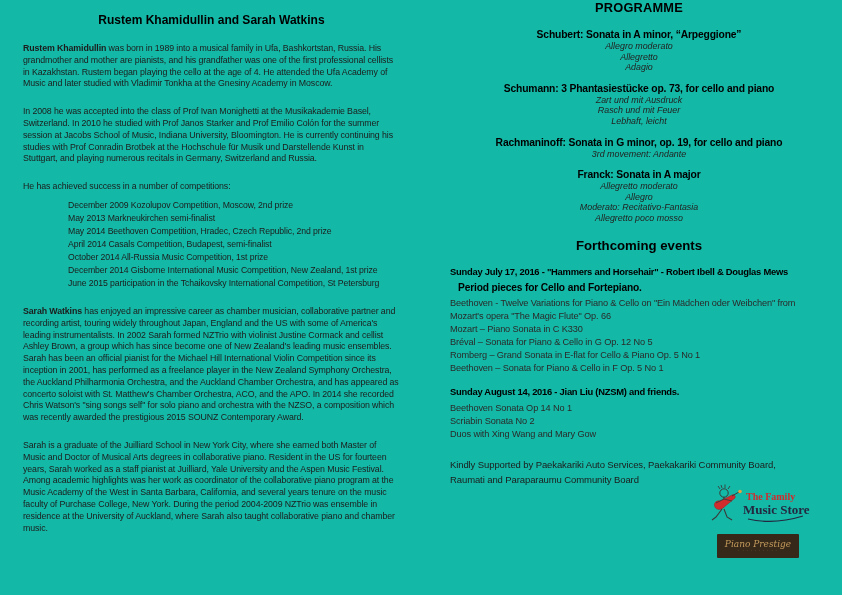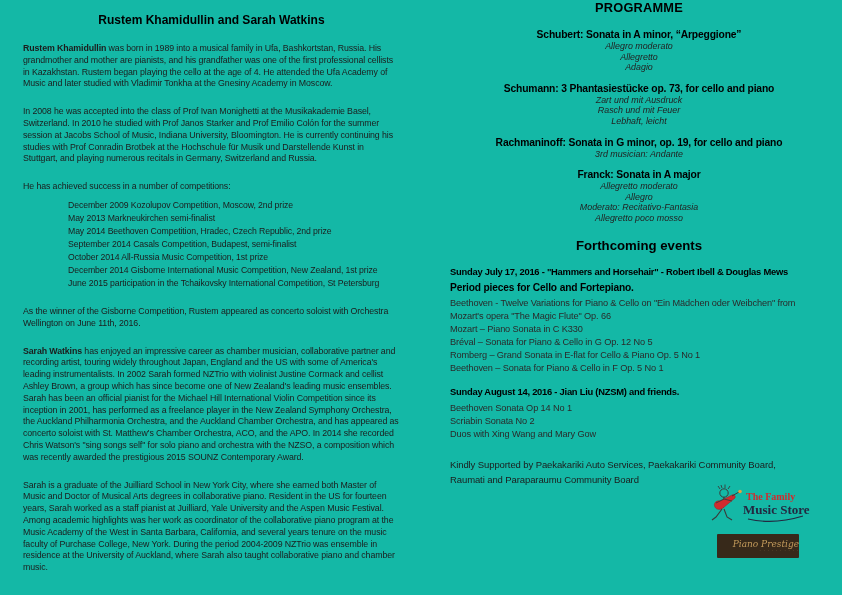--- a/index.html
+++ b/index.html
@@ -49,34 +49,35 @@
     font-size: 13.2px; font-weight: bold; text-align: center; color: #000;
   }
   .event { margin-bottom: 10px; }
   .event-heading {
     font-size: 9.4px; font-weight: bold; line-height: 14px; color: #000;
     letter-spacing: -0.25px; white-space: nowrap;
   }
   .event-subheading {
     font-size: 10.2px; font-weight: bold; line-height: 18px; color: #000;
     letter-spacing: -0.15px;
+    margin-left: 8px;
   }
   .event-item { font-size: 9.2px; line-height: 13px; letter-spacing: -0.12px; color: #2a2a2a; }
   .support-note {
     margin-top: 16px;
     font-size: 9.5px; line-height: 15px; letter-spacing: -0.1px; color: #1c1c1c;
     width: 352px;
   }
 
   
   .logo-family { position: absolute; left: 702px; top: 484px; width: 118px; height: 44px; }
   .logo-piano {
     position: absolute; left: 717px; top: 534px; width: 82px; height: 24px;
     background: #37291a; border-radius: 1px;
-    display: flex; flex-direction: column; align-items: flex-end; justify-content: center;
+    display: flex; flex-direction: column; align-items: center; justify-content: center;
   }
   .piano-name {
     font-family: "DejaVu Serif", serif; font-style: italic;
     font-size: 9px; line-height: 10px; color: #c39a5b; white-space: nowrap;
   }
   .piano-tagline { font-size: 3.5px; line-height: 5px; color: #a8854e; letter-spacing: 1px; white-space: nowrap; }
 </style>
 </head>
 <body>
 
@@ -88,27 +89,26 @@
     <p><b>Rustem Khamidullin</b><span> was born in 1989 into a musical family in Ufa, Bashkortstan, Russia. His grandmother and mother are pianists, and his grandfather was one of the first professional cellists in Kazakhstan. Rustem began playing the cello at the age of 4. He attended the Ufa Academy of Music and later studied with Vladimir Tonkha at the Gnesiny Academy in Moscow.</span></p>
 
     <p>In 2008 he was accepted into the class of Prof Ivan Monighetti at the Musikakademie Basel, Switzerland. In 2010 he studied with Prof Janos Starker and Prof Emilio Colón for the summer session at Jacobs School of Music, Indiana University, Bloomington. He is currently continuing his studies with Prof Conradin Brotbek at the Hochschule für Musik und Darstellende Kunst in Stuttgart, and playing numerous recitals in Germany, Switzerland and Russia.</p>
 
     <p style="margin-bottom:6px;">He has achieved success in a number of competitions:</p>
 
     <div class="comp-list">
       <div class="comp-item">December 2009 Kozolupov Competition, Moscow, 2nd prize</div>
       <div class="comp-item">May 2013 Markneukirchen semi-finalist</div>
       <div class="comp-item">May 2014 Beethoven Competition, Hradec, Czech Republic, 2nd prize</div>
-      <div class="comp-item">September 2014 Casals Competition, Budapest, semi-finalist</div>
+      <div class="comp-item">April 2014 Casals Competition, Budapest, semi-finalist</div>
       <div class="comp-item">October 2014 All-Russia Music Competition, 1st prize</div>
       <div class="comp-item">December 2014 Gisborne International Music Competition, New Zealand, 1st prize</div>
       <div class="comp-item">June 2015 participation in the Tchaikovsky International Competition, St Petersburg</div>
     </div>
 
-    <p>As the winner of the Gisborne Competition, Rustem appeared as concerto soloist with Orchestra Wellington on June 11th, 2016.</p>
 
     <p><b>Sarah Watkins</b><span> has enjoyed an impressive career as chamber musician, collaborative partner and recording artist, touring widely throughout Japan, England and the US with some of America's leading instrumentalists. In 2002 Sarah formed NZTrio with violinist Justine Cormack and cellist Ashley Brown, a group which has since become one of New Zealand's leading music ensembles. Sarah has been an official pianist for the Michael Hill International Violin Competition since its inception in 2001, has performed as a freelance player in the New Zealand Symphony Orchestra, the Auckland Philharmonia Orchestra, and the Auckland Chamber Orchestra, and has appeared as concerto soloist with St. Matthew's Chamber Orchestra, ACO, and the APO. In 2014 she recorded Chris Watson's "sing songs self" for solo piano and orchestra with the NZSO, a composition which was recently awarded the prestigious 2015 SOUNZ Contemporary Award.</span></p>
 
     <p>Sarah is a graduate of the Juilliard School in New York City, where she earned both Master of Music and Doctor of Musical Arts degrees in collaborative piano. Resident in the US for fourteen years, Sarah worked as a staff pianist at Juilliard, Yale University and the Aspen Music Festival.  Among academic highlights was her work as coordinator of the collaborative piano program at the Music Academy of the West in Santa Barbara, California, and several years tenure on the music faculty of Purchase College, New York. During the period 2004-2009 NZTrio was ensemble in residence at the University of Auckland, where Sarah also taught collaborative piano and chamber music.</p>
   </div>
 
   <div class="page page-right">
     <h2 class="prog-head">PROGRAMME</h2>
 
     <div class="piece">
@@ -120,21 +120,21 @@
 
     <div class="piece">
       <div class="piece-title">Schumann: 3 Phantasiestücke op. 73, for cello and piano</div>
       <div class="movement">Zart und mit Ausdruck</div>
       <div class="movement">Rasch und mit Feuer</div>
       <div class="movement">Lebhaft, leicht</div>
     </div>
 
     <div class="piece">
       <div class="piece-title">Rachmaninoff: Sonata in G minor, op. 19, for cello and piano</div>
-      <div class="movement">3rd musician: Andante</div>
+      <div class="movement">3rd movement: Andante</div>
     </div>
 
     <div class="piece">
       <div class="piece-title">Franck: Sonata in A major</div>
       <div class="movement">Allegretto moderato</div>
       <div class="movement">Allegro</div>
       <div class="movement">Moderato: Recitativo-Fantasia</div>
       <div class="movement">Allegretto poco mosso</div>
     </div>
 

